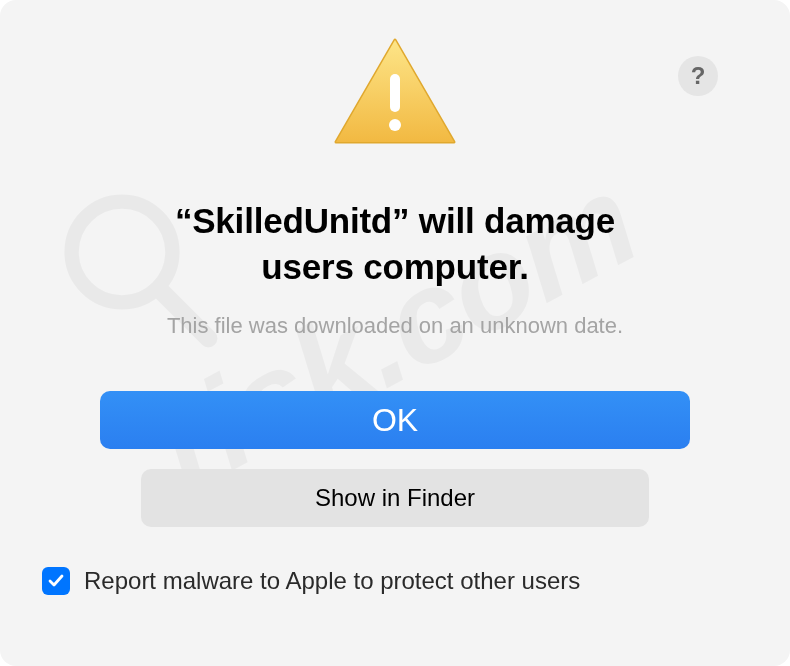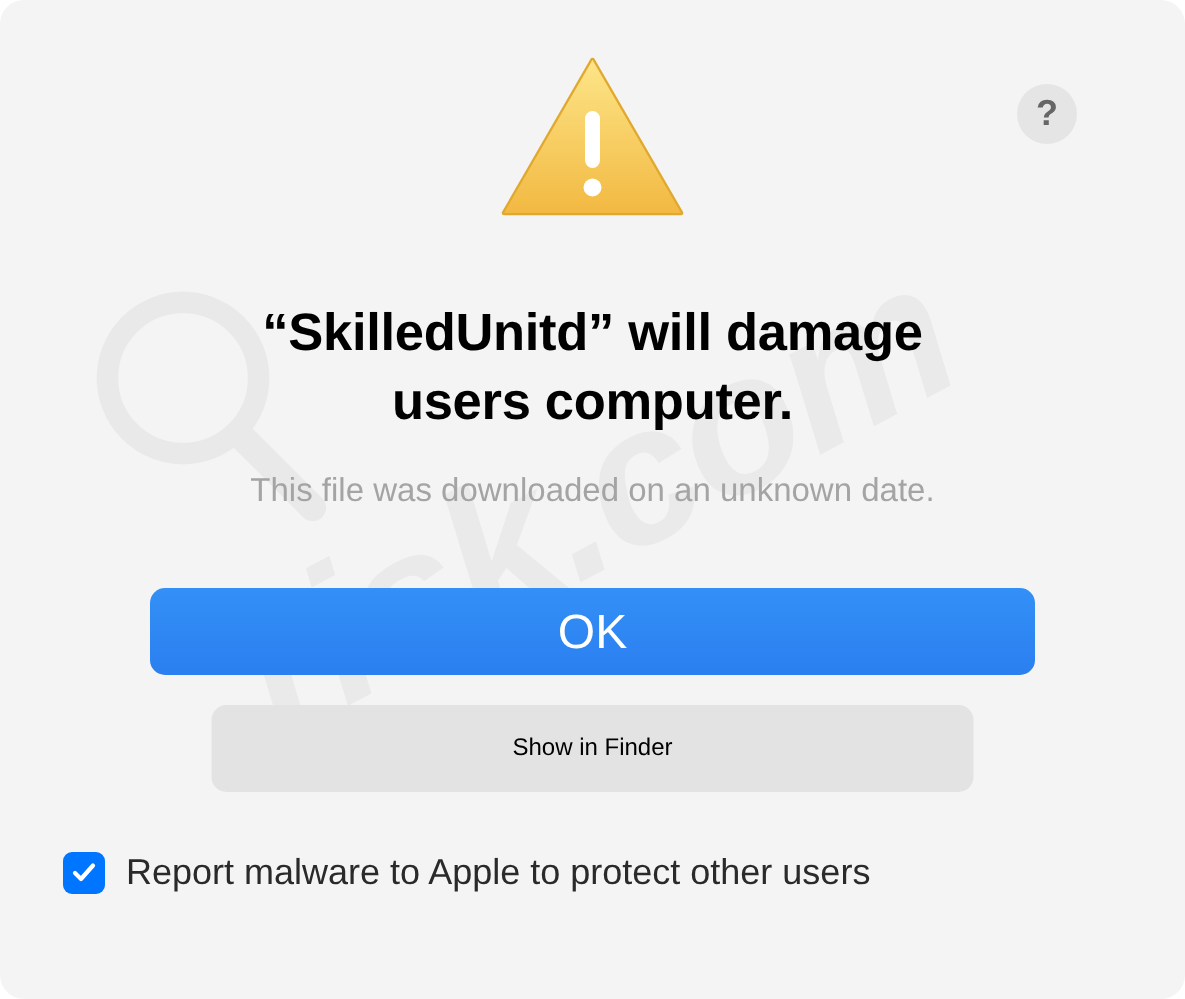--- a/index.html
+++ b/index.html
@@ -82,21 +82,21 @@
       font-family: inherit;
     }
     
     .button-secondary {
       width: 508px;
       height: 58px;
       background: #e3e3e3;
       border: none;
       border-radius: 10px;
       color: #000;
-      font-size: 16px;
+      font-size: 24px;
       font-weight: 400;
       cursor: pointer;
       margin-bottom: 40px;
       font-family: inherit;
     }
     
     .checkbox-row {
       display: flex;
       align-items: center;
       align-self: flex-start;

